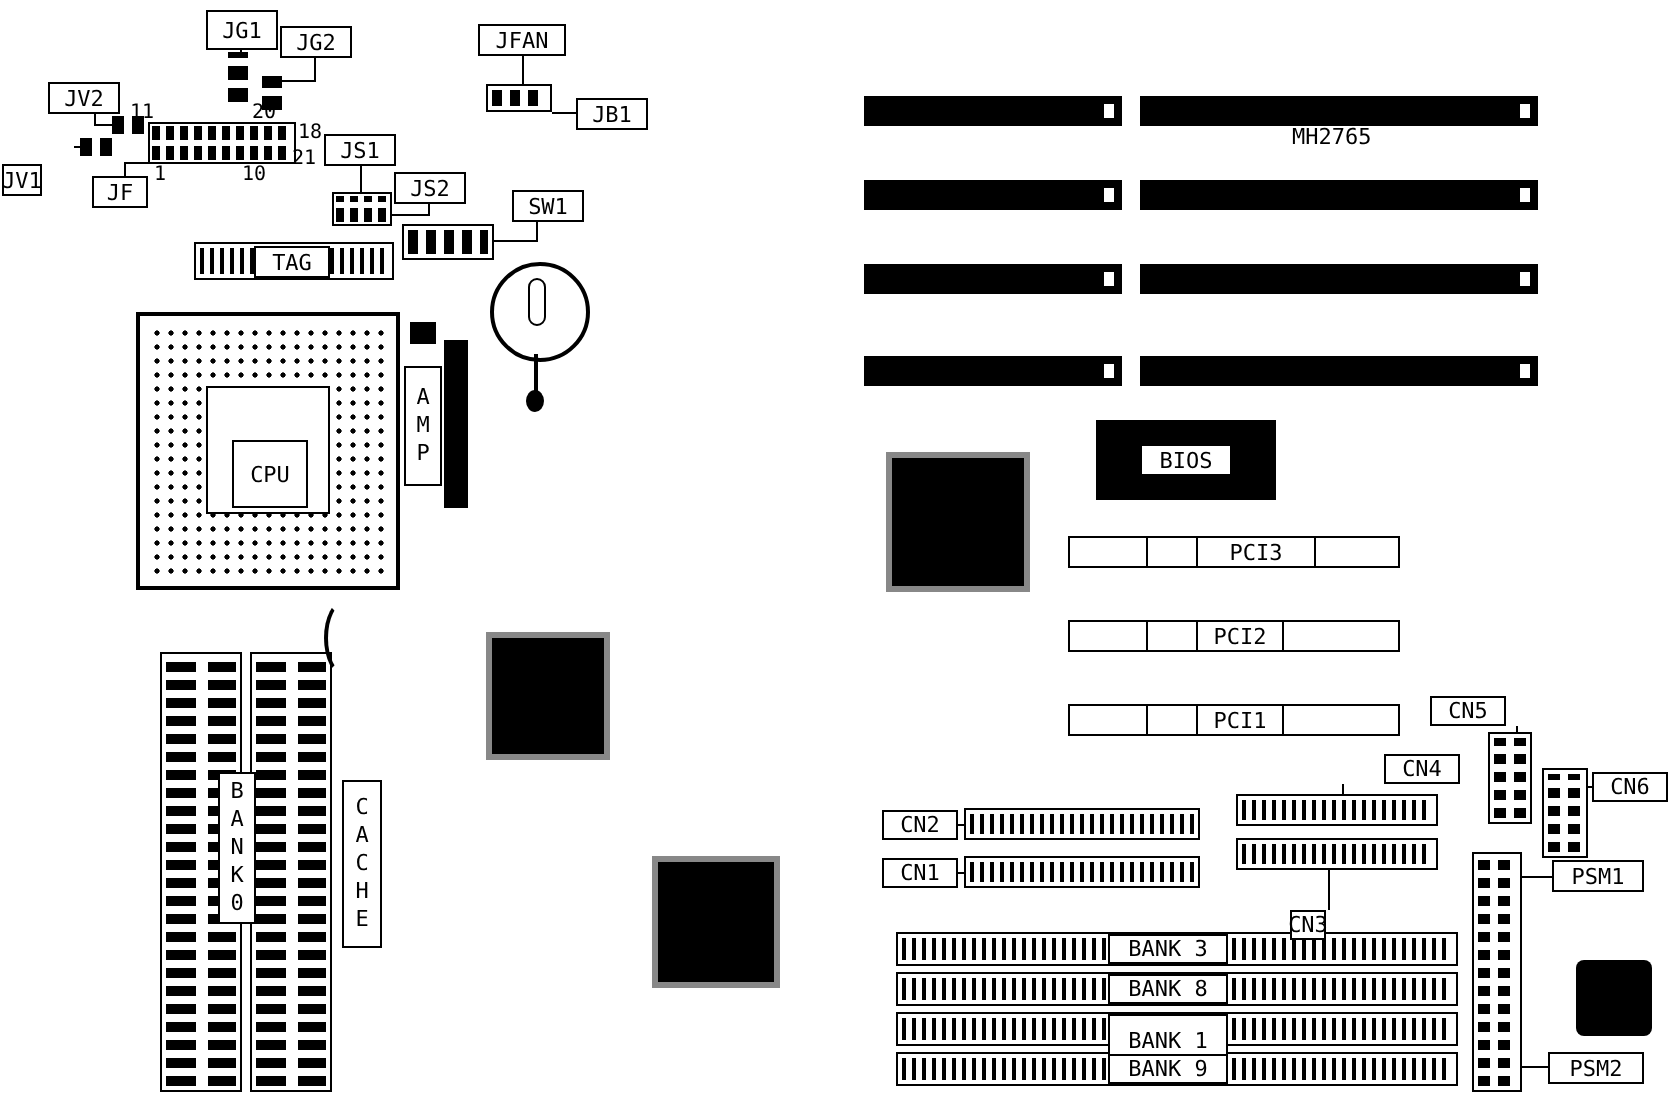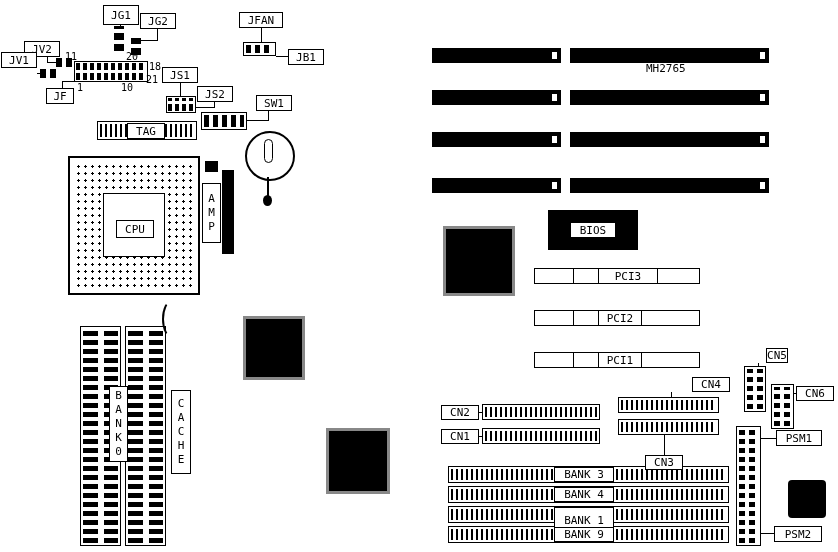--- a/index.html
+++ b/index.html
@@ -66,21 +66,21 @@
 
   <div class="bar" style="left:548px;top:210px;width:90px;height:40px"></div>
   <div class="lbl" style="left:570px;top:222px;width:46px;height:16px">BIOS</div>
 
   <div class="chip" style="left:443px;top:226px;width:66px;height:64px"></div>
   <div class="chip" style="left:243px;top:316px;width:56px;height:58px"></div>
   <div class="chip" style="left:326px;top:428px;width:58px;height:60px"></div>
 
   <div class="box dots" style="left:68px;top:156px;width:132px;height:139px"></div>
   <div class="box" style="left:103px;top:193px;width:62px;height:64px"></div>
-  <div class="lbl" style="left:116px;top:220px;width:38px;height:18px">CPU</div>
+  <div class="lbl" style="left:116px;top:220px;width:38px;height:34px">CPU</div>
 
   <div class="bar" style="left:222px;top:170px;width:12px;height:84px"></div>
   <div class="bar" style="left:205px;top:161px;width:13px;height:11px"></div>
   <div class="lbl vlbl" style="left:202px;top:183px;width:19px;height:60px">AMP</div>
 
   <div class="circle" style="left:245px;top:131px;width:46px;height:46px"></div>
   <div class="box" style="left:264px;top:139px;width:9px;height:24px;border-radius:5px"></div>
   <div class="line" style="left:267px;top:177px;width:2px;height:20px"></div>
   <div class="bar" style="left:263px;top:195px;width:9px;height:11px;border-radius:50%"></div>
 
@@ -109,21 +109,21 @@
   <div class="box grid2c" style="left:771px;top:384px;width:23px;height:45px"></div>
 
   <div class="box grid2c" style="left:736px;top:426px;width:25px;height:120px"></div>
   <div class="bar" style="left:788px;top:480px;width:38px;height:38px;border-radius:4px"></div>
 
   <div class="box hatchv" style="left:448px;top:466px;width:281px;height:17px"></div>
   <div class="box hatchv" style="left:448px;top:486px;width:281px;height:17px"></div>
   <div class="box hatchv" style="left:448px;top:506px;width:281px;height:17px"></div>
   <div class="box hatchv" style="left:448px;top:526px;width:281px;height:17px"></div>
   <div class="lbl" style="left:554px;top:467px;width:60px;height:15px">BANK 3</div>
-  <div class="lbl" style="left:554px;top:487px;width:60px;height:15px">BANK 4</div>
+  <div class="lbl" style="left:554px;top:487px;width:60px;height:15px">BANK 8</div>
   <div class="lbl" style="left:554px;top:507px;width:60px;height:26px">BANK 1</div>
   <div class="lbl" style="left:554px;top:527px;width:60px;height:15px">BANK 9</div>
 
   <div class="box ladder" style="left:80px;top:326px;width:41px;height:220px"></div>
   <div class="box ladder" style="left:125px;top:326px;width:41px;height:220px"></div>
   <div class="arc" style="left:162px;top:300px;width:16px;height:34px"></div>
   <div class="lbl vlbl" style="left:109px;top:386px;width:19px;height:76px">BANK0</div>
   <div class="lbl vlbl" style="left:171px;top:390px;width:20px;height:84px">CACHE</div>
 
   <div class="line" style="left:120px;top:21px;width:1px;height:5px"></div>
@@ -148,28 +148,28 @@
   <div class="line" style="left:758px;top:363px;width:1px;height:3px"></div>
   <div class="line" style="left:794px;top:393px;width:2px;height:1px"></div>
   <div class="line" style="left:761px;top:438px;width:15px;height:1px"></div>
   <div class="line" style="left:761px;top:533px;width:13px;height:1px"></div>
 
   <div class="lbl" style="left:103px;top:5px;width:36px;height:20px">JG1</div>
   <div class="lbl" style="left:140px;top:13px;width:36px;height:16px">JG2</div>
   <div class="lbl" style="left:239px;top:12px;width:44px;height:16px">JFAN</div>
   <div class="lbl" style="left:288px;top:49px;width:36px;height:16px">JB1</div>
   <div class="lbl" style="left:24px;top:41px;width:36px;height:16px">JV2</div>
-  <div class="lbl" style="left:1px;top:52px;width:36px;height:16px">JV1</div>
+  <div class="lbl" style="left:1px;top:82px;width:20px;height:16px">JV1</div>
   <div class="lbl" style="left:46px;top:88px;width:28px;height:16px">JF</div>
   <div class="lbl" style="left:162px;top:67px;width:36px;height:16px">JS1</div>
   <div class="lbl" style="left:197px;top:86px;width:36px;height:16px">JS2</div>
   <div class="lbl" style="left:256px;top:95px;width:36px;height:16px">SW1</div>
   <div class="lbl" style="left:127px;top:123px;width:38px;height:16px">TAG</div>
   <div class="lbl" style="left:692px;top:377px;width:38px;height:15px">CN4</div>
   <div class="lbl" style="left:441px;top:405px;width:38px;height:15px">CN2</div>
   <div class="lbl" style="left:441px;top:429px;width:38px;height:15px">CN1</div>
-  <div class="lbl" style="left:645px;top:455px;width:38px;height:15px">CN3</div>
-  <div class="lbl" style="left:766px;top:348px;width:22px;height:15px">CN5</div>
+  <div class="lbl" style="left:645px;top:455px;width:18px;height:15px">CN3</div>
+  <div class="lbl" style="left:715px;top:348px;width:38px;height:15px">CN5</div>
   <div class="lbl" style="left:796px;top:386px;width:38px;height:15px">CN6</div>
   <div class="lbl" style="left:776px;top:430px;width:46px;height:16px">PSM1</div>
   <div class="lbl" style="left:774px;top:526px;width:48px;height:16px">PSM2</div>
 
 </div>
 
 </body></html>

